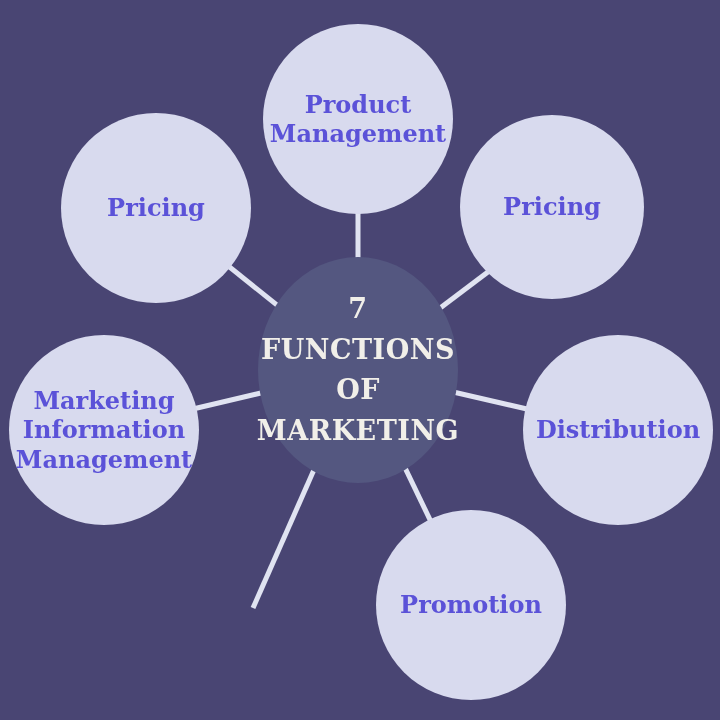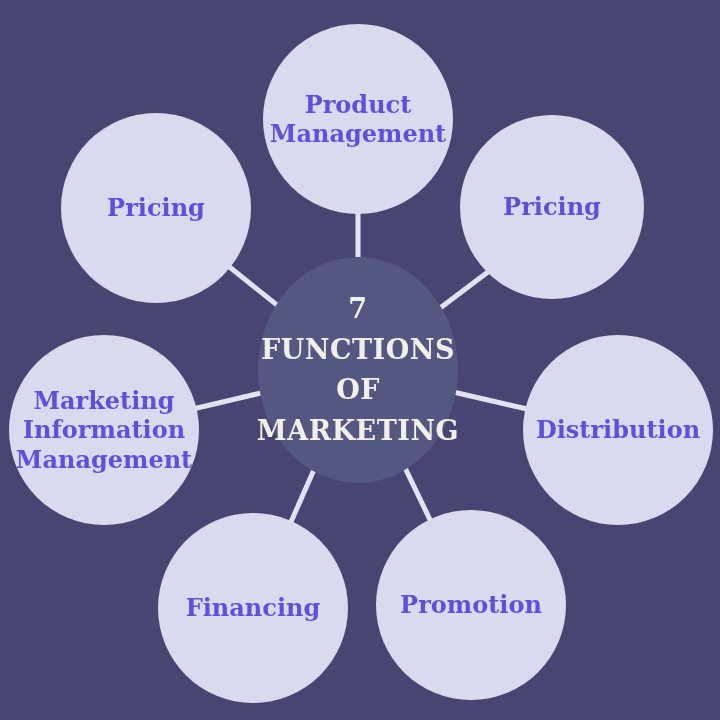--- a/index.html
+++ b/index.html
@@ -75,23 +75,20 @@
   </div>
 
   <div class="node outer n-promo">
     <div class="label">Promotion</div>
   </div>
 
   <div class="node outer n-distrib">
     <div class="label">Distribution</div>
   </div>
 
-  <div class="node outer n-finance">
-    <div class="label">Financing</div>
-  </div>
 
   <div class="node outer n-mim">
     <div class="label">Marketing
 Information
 Management</div>
   </div>
 
   <div class="node outer n-selling">
     <div class="label">Pricing</div>
   </div>

